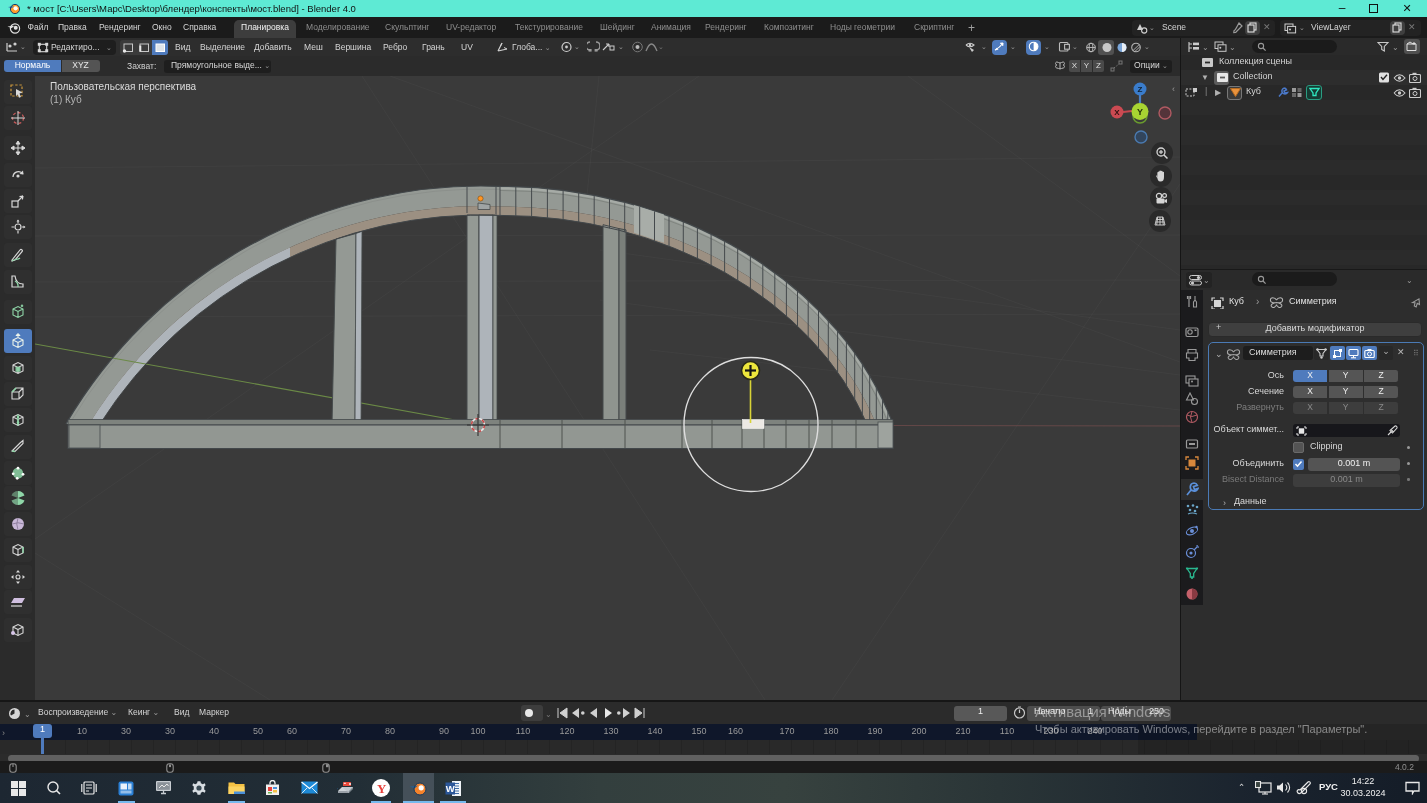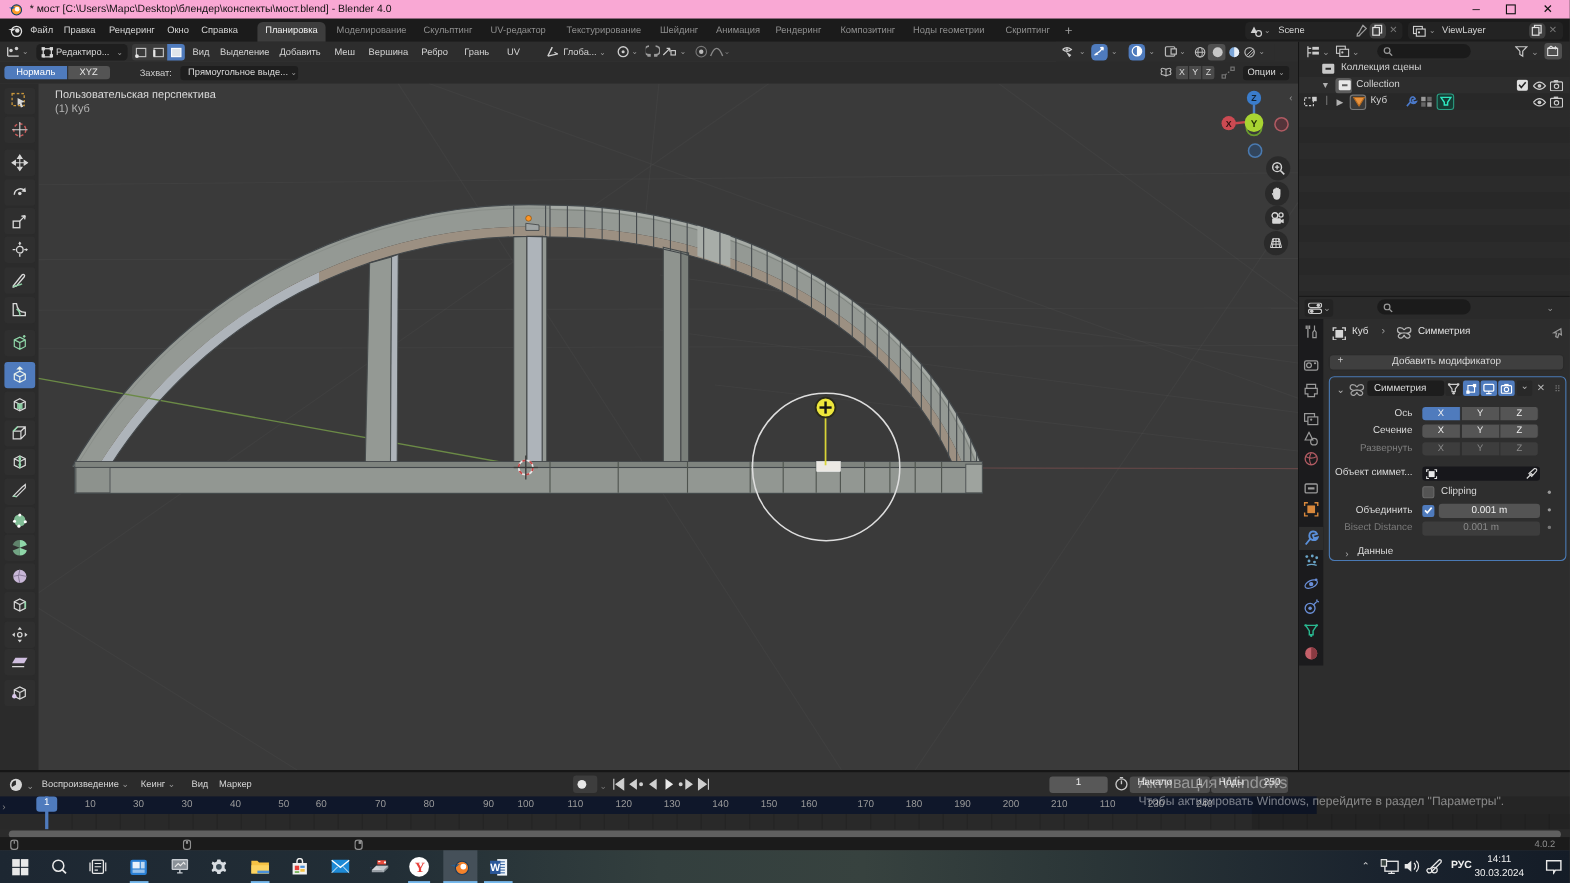--- a/index.html
+++ b/index.html
@@ -3,21 +3,21 @@
 *{margin:0;padding:0;box-sizing:border-box}
 html,body{width:1427px;height:803px;overflow:hidden;background:#3a3a3a;font-family:"Liberation Sans",sans-serif;-webkit-font-smoothing:antialiased}
 .abs{position:absolute}
 .r{border-radius:4px}
 .txt{color:#d5d5d5;font-size:8.5px;white-space:nowrap}
 .gr{color:#8e8e8e}
 svg{display:block}
 </style></head>
 <body>
 
-<div class="abs" style="left:0;top:0;width:1427px;height:17px;background:#f9a8d4">
+<div class="abs" style="left:0;top:0;width:1427px;height:17px;background:#5eead4">
  <svg class="abs" style="left:7px;top:2px" width="14" height="13" viewBox="0 0 14 13">
   <circle cx="8" cy="7" r="4.6" fill="#ff9c2a"></circle>
       <circle cx="8.6" cy="6.3" r="2.1" fill="#fff"></circle>
   <path d="M1,5 L7,4.2 L4.6,6.3 Z" fill="#2a6bb0"></path>
       <circle cx="8" cy="7" r="4.6" fill="none" stroke="#14406b" stroke-width="1"></circle>
  </svg>
  <div class="abs" style="left:27px;top:2.5px;font-size:9.5px;color:#111;white-space:nowrap">* мост [C:\Users\Марс\Desktop\блендер\конспекты\мост.blend] - Blender 4.0</div>
  <div class="abs" style="left:1334px;top:1px;width:16px;height:15px;color:#111;font-size:12px;text-align:center">–</div>
  <div class="abs" style="left:1369px;top:4px;width:8.5px;height:8.5px;border:1.1px solid #111"></div>
  <div class="abs" style="left:1399px;top:1.5px;width:16px;height:15px;color:#111;font-size:11px;text-align:center">✕</div>
@@ -985,21 +985,21 @@
     </svg>
  <svg class="abs" style="left:1276px;top:8px" width="15" height="13" viewBox="0 0 15 13">
       <path d="M1,4.5 L3.5,4.5 L7,1.5 L7,11.5 L3.5,8.5 L1,8.5 Z" fill="#e8e8e8"></path>
       <path d="M9.5,3.5 A4.5,4.5 0 0 1 9.5,9.5 M11.5,1.5 A7,7 0 0 1 11.5,11.5" stroke="#e8e8e8" stroke-width="1.1" fill="none"></path>
     </svg>
  <svg class="abs" style="left:1296px;top:7px" width="16" height="15" viewBox="0 0 16 15">
       <path d="M2,13 C0,11 2,9 4,10 L12,2 C13,1 15,2 14,4 L6,12 C5,13 3,14 2,13 Z" fill="none" stroke="#e8e8e8" stroke-width="1.2"></path>
       <circle cx="8" cy="11" r="2.6" fill="none" stroke="#e8e8e8" stroke-width="1.1"></circle>
     </svg>
  <div class="abs" style="left:1319px;top:8px;color:#f0f0f0;font-size:9.5px;font-weight:bold">РУС</div>
- <div class="abs" style="left:1339px;top:3px;width:48px;color:#f0f0f0;font-size:9px;text-align:center">14:11</div>
+ <div class="abs" style="left:1339px;top:3px;width:48px;color:#f0f0f0;font-size:9px;text-align:center">14:22</div>
  <div class="abs" style="left:1330px;top:15px;width:66px;color:#f0f0f0;font-size:9px;text-align:center">30.03.2024</div>
  <svg class="abs" style="left:1405px;top:8px" width="15" height="14" viewBox="0 0 15 14">
       <path d="M1,1.5 L14,1.5 L14,10 L9,10 L7.5,12.5 L7.5,10 L1,10 Z" fill="none" stroke="#e8e8e8" stroke-width="1.3"></path>
     </svg>
 </div>
 
 <div class="abs" style="left:1035px;top:704px;color:rgba(255,255,255,0.42);font-size:14.7px">Активация Windows</div>
 <div class="abs" style="left:1035px;top:723px;color:rgba(255,255,255,0.45);font-size:11px">Чтобы активировать Windows, перейдите в раздел "Параметры".</div>
 
 </body></html>

